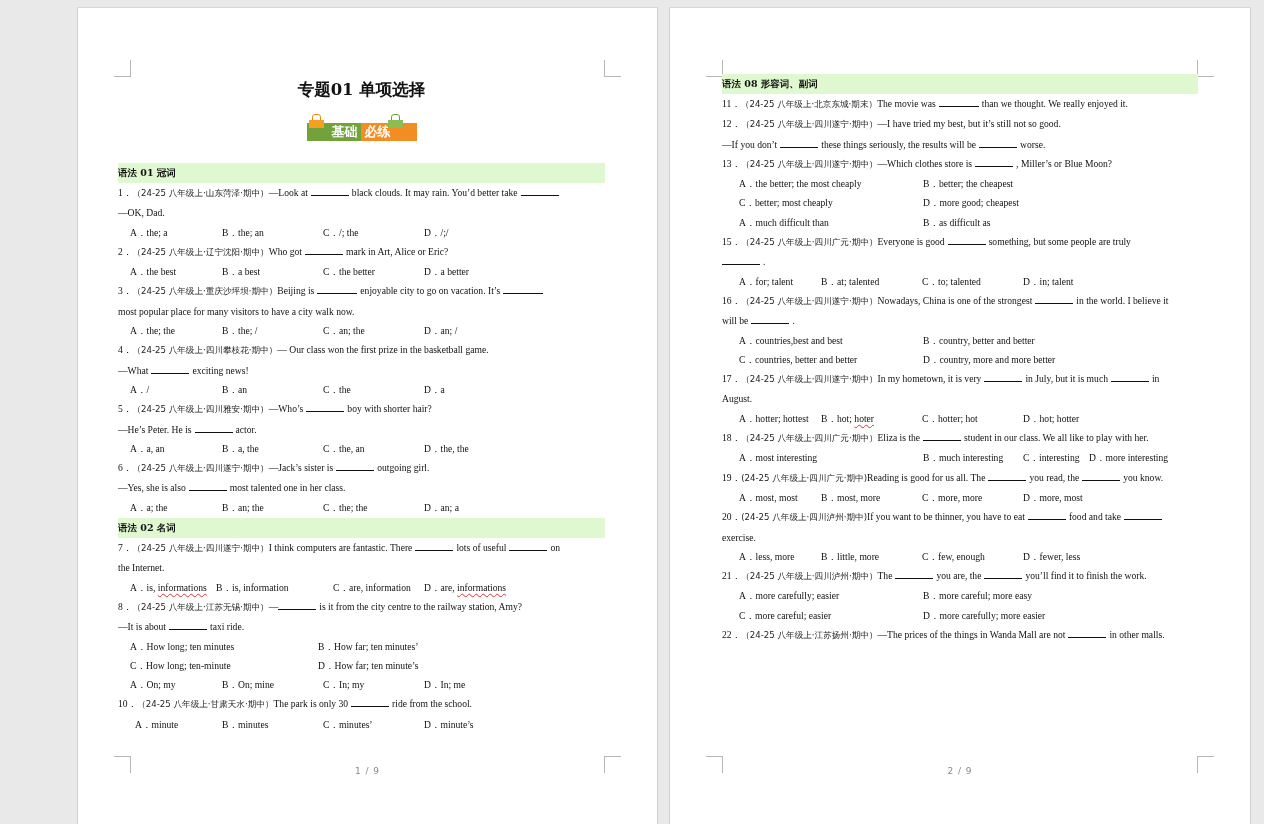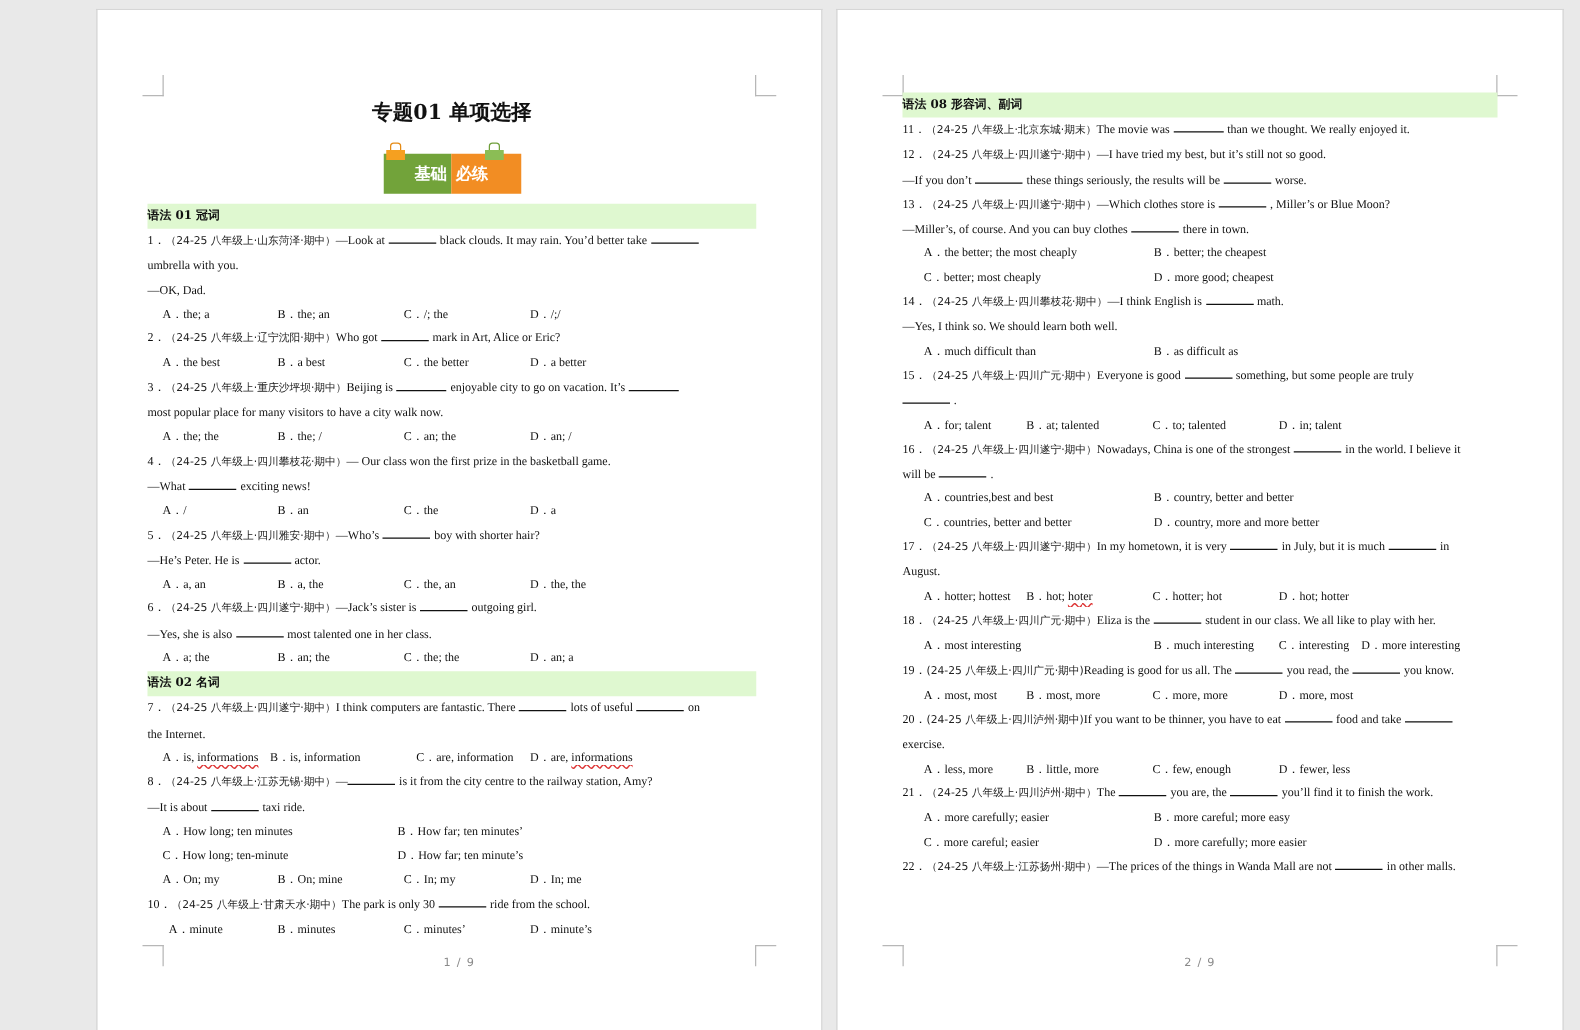--- a/index.html
+++ b/index.html
@@ -34,21 +34,21 @@
   .content { position: absolute; left: 40px; right: 52px; }
   #page2 .content { left: 52px; right: 52px; top: 66px; }
   #page1 .content { top: 66px; }
 
   .doc-title {
     text-align: center; font-family: "DejaVu Serif", serif;
     font-weight: bold; font-size: 16.5px; margin: 3px 0 0 0; height: 26px; line-height: 26px;
     color: #111;
   }
   .badge-wrap { display: flex; justify-content: center; margin-top: 12px; height: 40px; }
-  .badge { position: relative; display: flex; height: 32px; margin-top: 8px; }
+  .badge { position: relative; display: flex; height: 18px; margin-top: 8px; }
   .badge .g { background: #72a33a; color: #fff; width: 51px; padding-left: 0; display:flex; align-items:center; justify-content:flex-end; padding-right: 3px; font-family: "DejaVu Sans", sans-serif; font-weight: bold; font-size: 13px; }
   .badge .o { background: #f28d23; color: #fff; width: 52px; display:flex; align-items:center; padding-left: 4px; font-family: "DejaVu Sans", sans-serif; font-weight: bold; font-size: 13px; }
   .clip { position: absolute; top: -9px; width: 15px; height: 14px; }
   .clip .ring { position: absolute; left: 3px; top: 0; width: 7px; height: 6px; border: 1.5px solid; border-radius: 3px 3px 1px 1px; }
   .clip .body { position: absolute; left: 0; top: 6px; width: 15px; height: 8px; }
   .clip.c1 { left: 2px; } .clip.c1 .ring { border-color: #e58a14; } .clip.c1 .body { background: #f5a020; }
   .clip.c2 { left: 81px; } .clip.c2 .ring { border-color: #6f9f3a; } .clip.c2 .body { background: #8bbd55; }
 
   .section-header {
     background: #dff8d0; font-weight: bold; font-size: 9.5px;
@@ -104,21 +104,20 @@
           </div>
         <div class="g">基础</div>
         <div class="o">必练</div>
       </div>
     </div>
 
     <div class="section-header" style="margin-top:8px">语法 01  冠词</div>
 
     <div class="q">
       <div class="line"><span>1．</span><span class="src">（24-25 八年级上·山东菏泽·期中）</span><span>—Look at</span><span class="blank"></span><span>black clouds. It may rain. You’d better take</span><span class="blank"></span></div>
-      <div class="line">umbrella with you.</div>
       <div class="line">—OK, Dad.</div>
     </div>
     <div class="opts four">
       <div class="opt">A．the; a</div>
       <div class="opt">B．the; an</div>
       <div class="opt">C．/; the</div>
       <div class="opt">D．/;/</div>
     </div>
 
     <div class="q">
@@ -235,35 +234,30 @@
       <div class="line"><span>11．</span><span class="src">（24-25 八年级上·北京东城·期末）</span><span>The movie was</span><span class="blank long"></span><span>than we thought. We really enjoyed it.</span></div>
     </div>
 
     <div class="q">
       <div class="line"><span>12．</span><span class="src">（24-25 八年级上·四川遂宁·期中）</span><span>—I have tried my best, but it’s still not so good.</span></div>
       <div class="line"><span>—If you don’t</span><span class="blank"></span><span>these things seriously, the results will be</span><span class="blank"></span><span>worse.</span></div>
     </div>
 
     <div class="q">
       <div class="line"><span>13．</span><span class="src">（24-25 八年级上·四川遂宁·期中）</span><span>—Which clothes store is</span><span class="blank"></span><span>, Miller’s or Blue Moon?</span></div>
-      <div class="line"><span>—Miller’s, of course. And you can buy clothes</span><span class="blank"></span><span>there in town.</span></div>
     </div>
     <div class="opts two" style="padding-left:17px">
       <div class="opt" style="width:184px">A．the better; the most cheaply</div>
       <div class="opt">B．better; the cheapest</div>
     </div>
     <div class="opts two" style="padding-left:17px">
       <div class="opt" style="width:184px">C．better; most cheaply</div>
       <div class="opt">D．more good; cheapest</div>
     </div>
 
-    <div class="q">
-      <div class="line"><span>14．</span><span class="src">（24-25 八年级上·四川攀枝花·期中）</span><span>—I think English is</span><span class="blank"></span><span>math.</span></div>
-      <div class="line">—Yes, I think so. We should learn both well.</div>
-    </div>
     <div class="opts two" style="padding-left:17px">
       <div class="opt" style="width:184px">A．much difficult than</div>
       <div class="opt">B．as difficult as</div>
     </div>
 
     <div class="q">
       <div class="line"><span>15．</span><span class="src">（24-25 八年级上·四川广元·期中）</span><span>Everyone is good</span><span class="blank"></span><span>something, but some people are truly</span></div>
       <div class="line"><span class="blank" style="margin-left:0"></span><span>.</span></div>
     </div>
     <div class="opts four" style="padding-left:17px">

